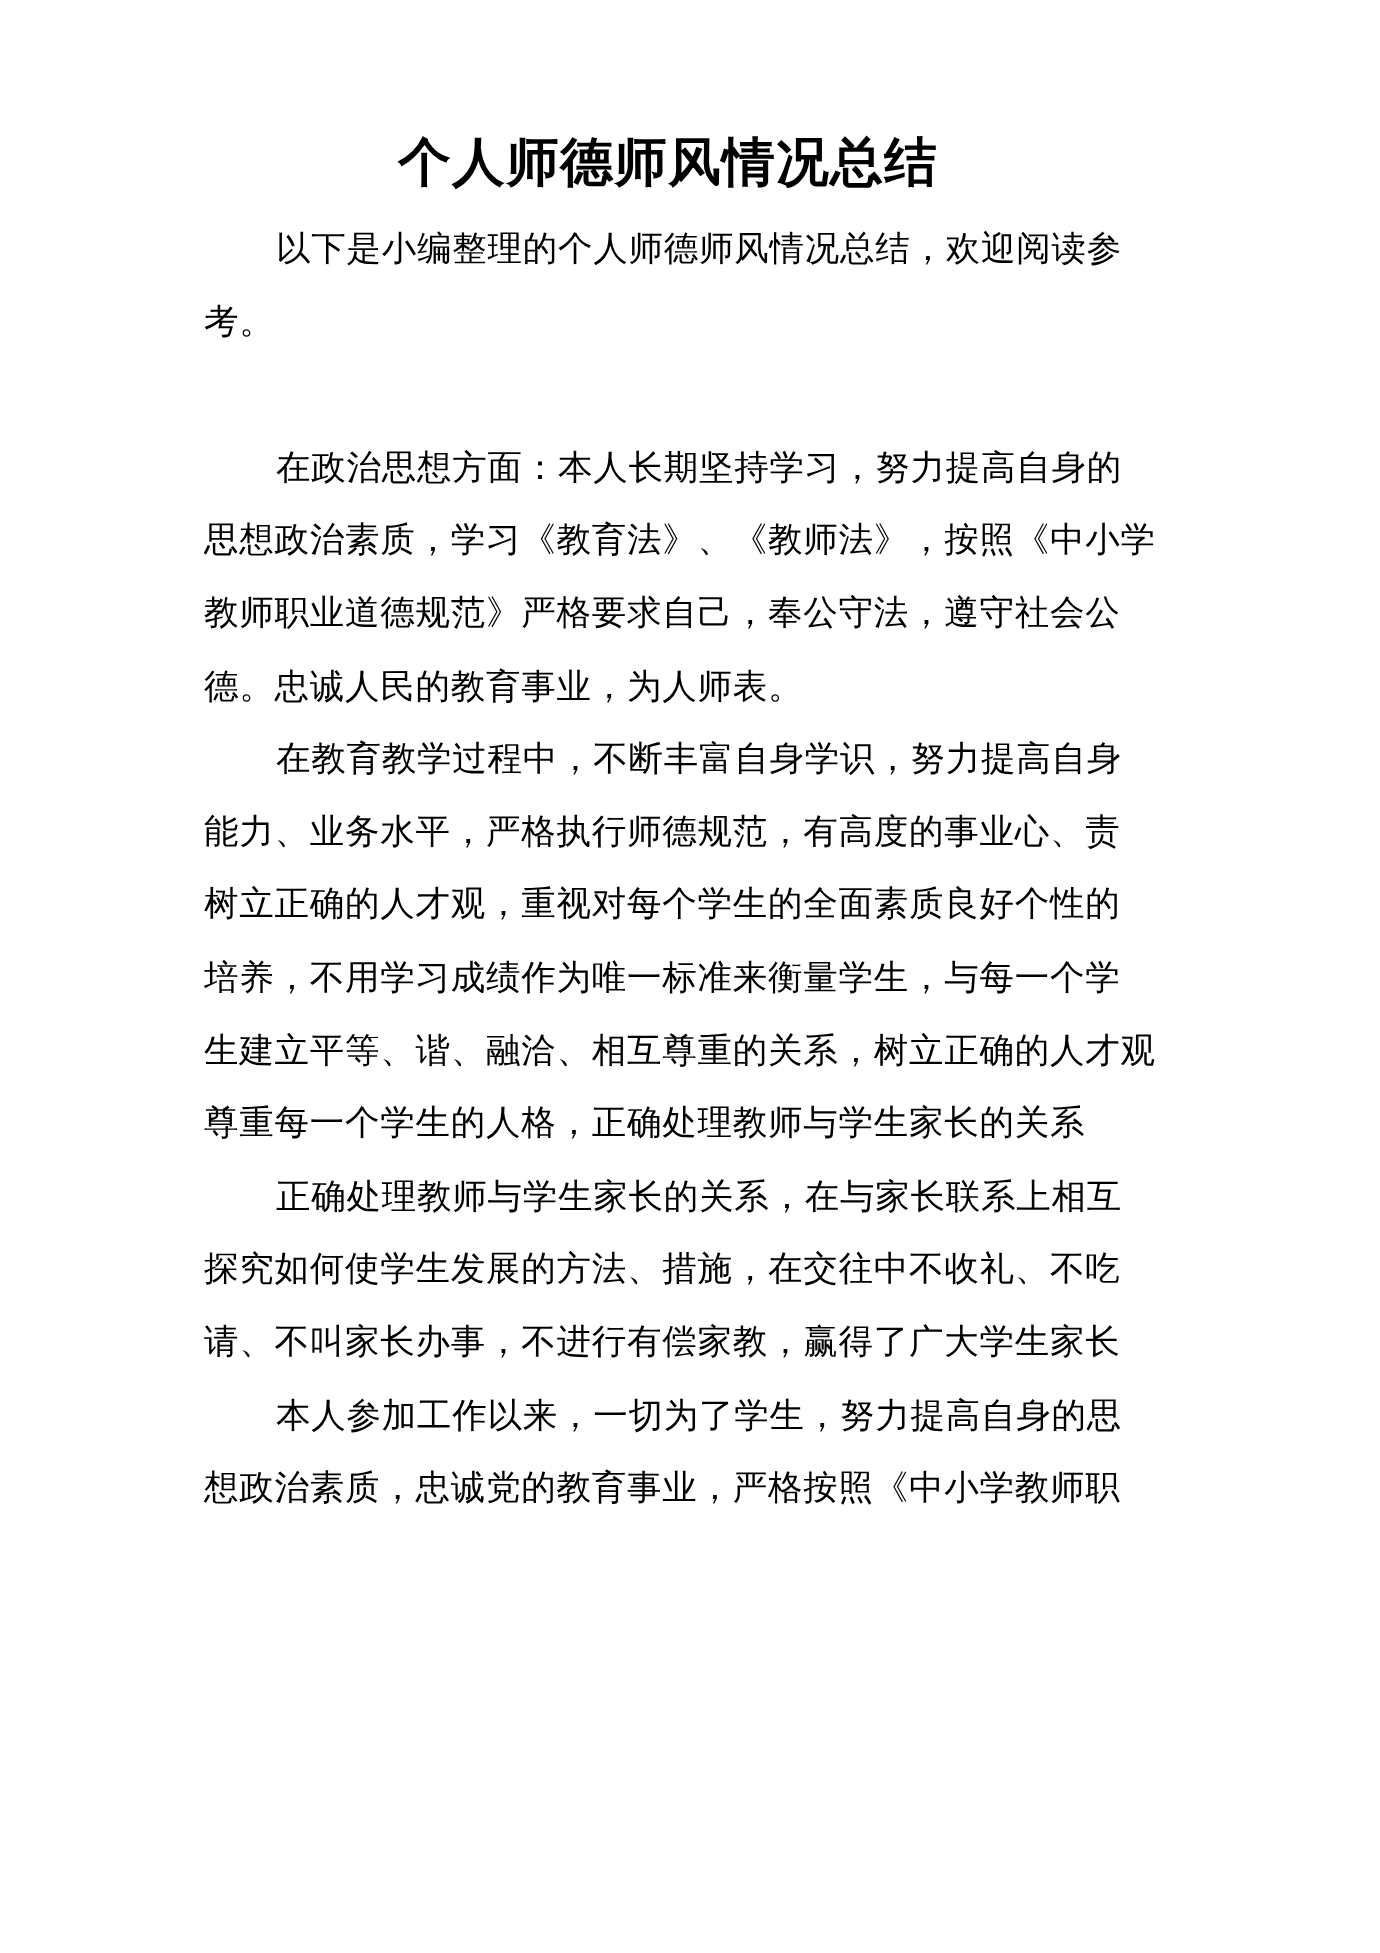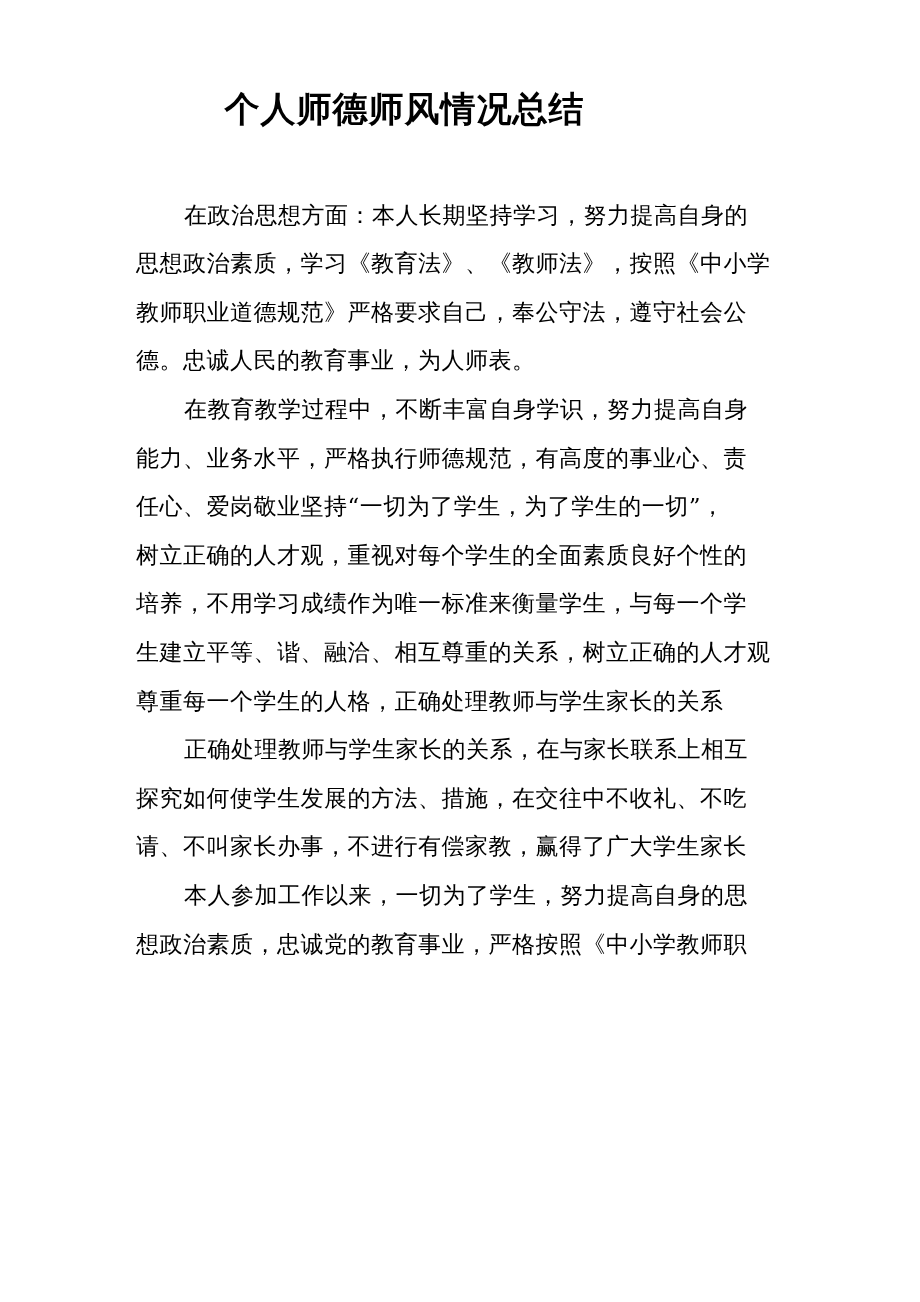--- a/index.html
+++ b/index.html
@@ -1,47 +1,50 @@
 <!DOCTYPE html>
 <html><head>
 <meta charset="utf-8">
 <style>
   html, body { margin: 0; padding: 0; background: #ffffff; }
   body { width: 920px; height: 1302px; position: relative; overflow: hidden;
          font-family: "DejaVu Serif", "Liberation Serif", serif; color: #000; }
   .page { position: absolute; left: 0; top: 0; width: 920px; height: 1302px; background: #fff; }
   .title { position: absolute; left: 0; width: 809px; top: 84px; text-align: center;
            font-family: "DejaVu Sans", "Liberation Sans", sans-serif; font-weight: bold;
-           font-size: 35px; line-height: 50px; letter-spacing: 1px; }
+           font-size: 35px; line-height: 50px; letter-spacing: 1px; padding-left: 41px; }
   .body { position: absolute; left: 136px; top: 142px; width: 660px; }
   .line { height: 48.6px; line-height: 48.6px; font-size: 23px; white-space: nowrap; letter-spacing: 0.5px; }
   .line.indent { padding-left: 48px; }
   .gap { height: 48.6px; }
 </style>
 </head>
 <body>
 
 <div class="page">
   <div class="title">个人师德师风情况总结</div>
 
   <div class="body">
+    <div>
+      <div class="line indent">以下是小编整理的个人师德师风情况总结，欢迎阅读参</div>
+      <div class="line">考。</div>
+    </div>
 
     <div class="gap"></div>
 
     <div>
       <div class="line indent">在政治思想方面：本人长期坚持学习，努力提高自身的</div>
       <div class="line">思想政治素质，学习《教育法》、《教师法》，按照《中小学</div>
       <div class="line">教师职业道德规范》严格要求自己，奉公守法，遵守社会公</div>
       <div class="line">德。忠诚人民的教育事业，为人师表。</div>
     </div>
 
     <div>
       <div class="line indent">在教育教学过程中，不断丰富自身学识，努力提高自身</div>
       <div class="line">能力、业务水平，严格执行师德规范，有高度的事业心、责</div>
-      <div class="line">任心、爱岗敬业坚持“一切为了学生，为了学生的一切”，</div>
       <div class="line">树立正确的人才观，重视对每个学生的全面素质良好个性的</div>
       <div class="line">培养，不用学习成绩作为唯一标准来衡量学生，与每一个学</div>
       <div class="line">生建立平等、谐、融洽、相互尊重的关系，树立正确的人才观</div>
       <div class="line">尊重每一个学生的人格，正确处理教师与学生家长的关系</div>
     </div>
 
     <div>
       <div class="line indent">正确处理教师与学生家长的关系，在与家长联系上相互</div>
       <div class="line">探究如何使学生发展的方法、措施，在交往中不收礼、不吃</div>
       <div class="line">请、不叫家长办事，不进行有偿家教，赢得了广大学生家长</div>

